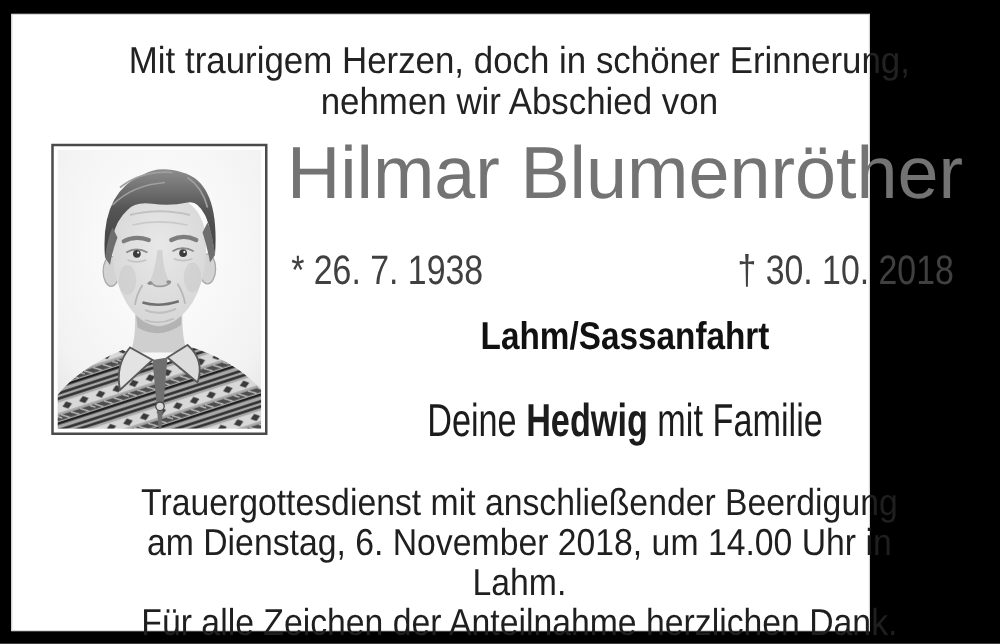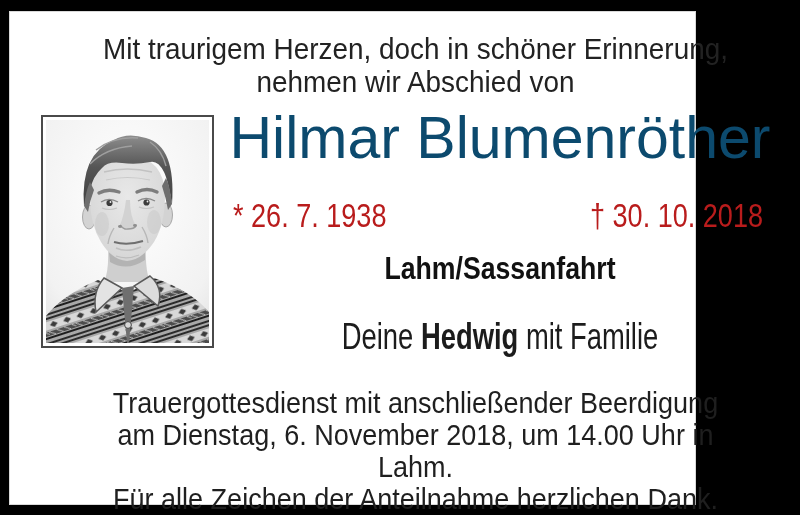--- a/index.html
+++ b/index.html
@@ -19,27 +19,27 @@
   .cond93{transform:scaleX(0.93);transform-origin:50% 50%;}
   .cond90{transform:scaleX(0.90);transform-origin:50% 50%;}
   .cond86{transform:scaleX(0.86);transform-origin:50% 50%;}
   .cond74{transform:scaleX(0.74);transform-origin:50% 50%;}
   .intro{
     left:30px;top:21px;width:753px;
     font-size:30px;line-height:33px;color:#222;
   }
   .name{
     left:218px;top:97px;width:546px;
-    font-size:59px;line-height:60px;letter-spacing:0px;color:#0c4a6e;
+    font-size:59px;line-height:60px;letter-spacing:0px;color:#737373;
     white-space:nowrap;
   }
   .dates{
     left:218px;top:188px;width:530px;padding:0 10px 0 6px;
     display:flex;justify-content:space-between;
-    font-size:33px;line-height:34px;color:#b91c1c;
+    font-size:33px;line-height:34px;color:#404040;
   }
   .dates .birth{transform:scaleX(0.82);transform-origin:0 50%;white-space:nowrap;}
   .dates .death{transform:scaleX(0.82);transform-origin:100% 50%;white-space:nowrap;}
   .place{
     left:218px;top:242px;width:546px;
     font-size:31px;line-height:32px;font-weight:bold;color:#111;
   }
   .farewell{
     left:218px;top:307px;width:546px;
     font-size:37px;line-height:38px;color:#1c1c1c;white-space:nowrap;

